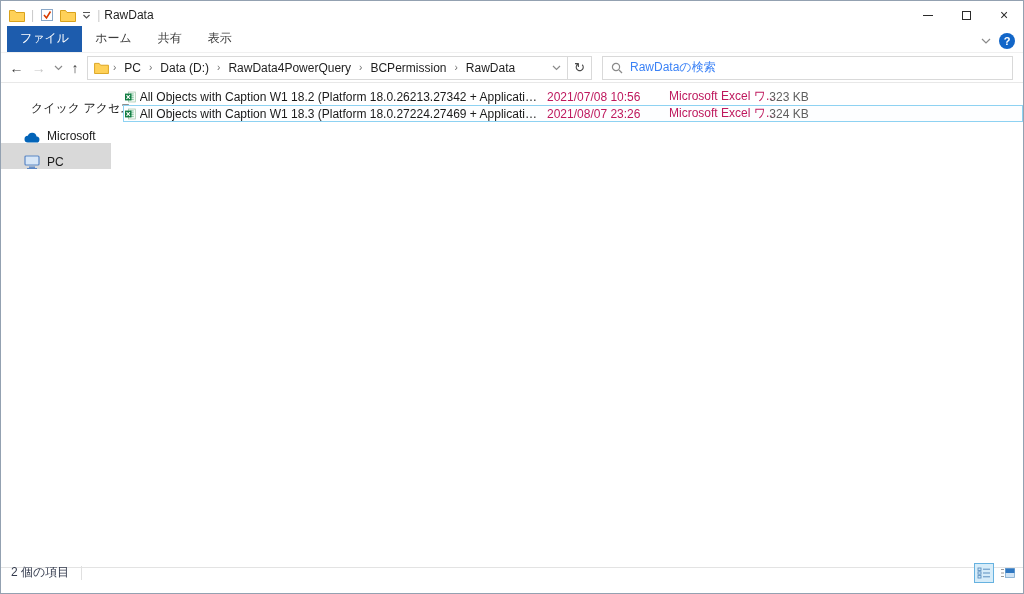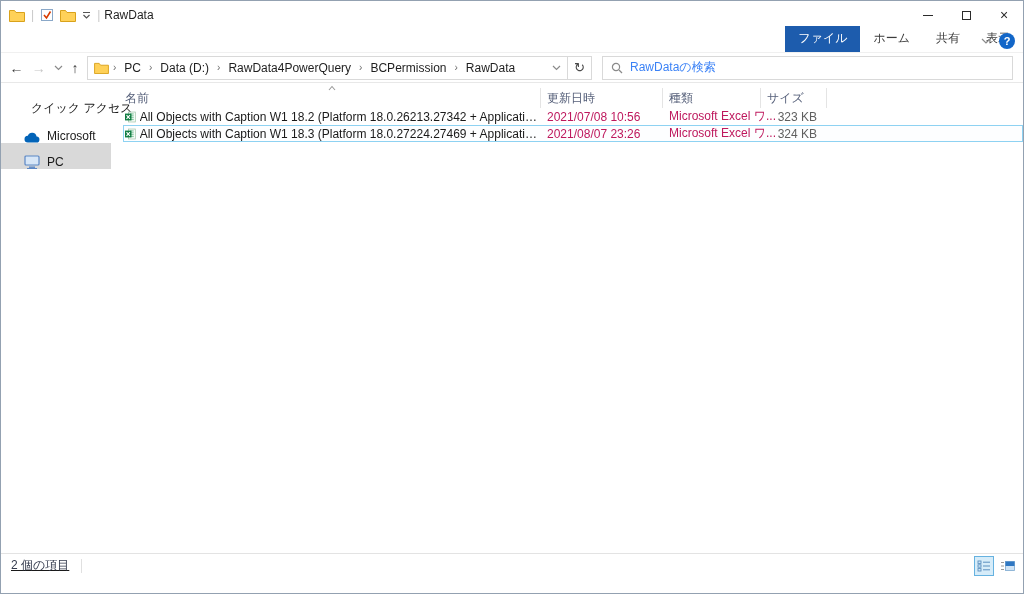--- a/index.html
+++ b/index.html
@@ -16,21 +16,21 @@
   .title-text { margin-left:4px; font-size:12px; color:#1f1f1f; }
   .caption-btns { margin-left:auto; display:flex; height:28px; }
   .cap-btn { width:38px; height:28px; display:flex; align-items:center; justify-content:center;
     color:#2b2b2b; }
   .min-glyph { width:10px; height:1px; background:#2b2b2b; }
   .max-glyph { width:9px; height:9px; border:1px solid #2b2b2b; }
   .close-glyph { font-size:14px; line-height:1; }
 
   
   .tabrow { height:24px; display:flex; align-items:flex-end; flex-shrink:0;
-    border-bottom:1px solid #f0f0f0; position:relative;justify-content:flex-end; }
+    border-bottom:1px solid #f0f0f0; position:relative; }
   .tab { padding:4px 13px 5px 13px; font-size:12px; color:#3c3c3c; }
   .tab.file { background:#1d5cad; color:#fff; margin-left:6px; }
   .tabrow-right { position:absolute; right:8px; top:4px; display:flex; align-items:center; gap:8px; }
   .help-circle { width:16px; height:16px; border-radius:50%; background:#1266c8; color:#fff;
     font-size:11px; font-weight:bold; display:flex; align-items:center; justify-content:center; }
 
   
   .toolbar { height:30px; display:flex; align-items:center; flex-shrink:0;
     border-bottom:1px solid #e8e8e8; padding:0 10px 0 0; }
   .navbtns { width:86px; display:flex; align-items:center; justify-content:space-evenly; flex-shrink:0; }
@@ -64,26 +64,26 @@
   .hcell.first { padding-left:2px; }
   .hcell.size { justify-content:flex-start; }
   .sort-asc { position:absolute; left:202px; top:-3px; }
 
   .row { display:grid; grid-template-columns:418px 122px 98px 66px; height:17px;
     align-items:center; }
   .row .name { display:flex; align-items:center; gap:4px; padding-left:2px;
     white-space:nowrap; overflow:hidden; }
   .row .name .fn { overflow:hidden; text-overflow:ellipsis; }
   .row .c2, .row .c3 { color:#be185d; padding-left:6px; white-space:nowrap; }
-  .row .c4 { color:#5f5f5f; text-align:right; padding-right:10px; white-space:nowrap; }
+  .row .c4 { color:#5f5f5f; text-align:center; padding-right:10px; white-space:nowrap; }
   .row.selected { box-shadow:inset 0 0 0 1px #8ed2f2; background:#fdfeff; }
 
   
-  .statusbar { height:40px; flex-shrink:0; border-top:1px solid #e3e3e3;
-    display:flex; align-items:center; padding:0 6px 16px 10px;text-decoration:underline; }
+  .statusbar { height:26px; flex-shrink:0; border-top:1px solid #e3e3e3;
+    display:flex; align-items:center; padding:0 6px 16px 10px; }
   .status-text { color:#333a4d; }
   .status-sep { width:1px; height:14px; background:#e0e0e0; margin-left:12px; }
   .view-btns { margin-left:auto; display:flex; gap:3px; }
   .view-btn { width:20px; height:20px; display:flex; align-items:center; justify-content:center; }
   .view-btn.active { background:#d6ecf9; box-shadow:inset 0 0 0 1px #66b2e0; }
 </style>
 </head>
 <body>
 
 <div class="window">
@@ -194,29 +194,20 @@
         <svg width="16" height="14" viewBox="0 0 16 14">
           <rect x="1" y="1" width="14" height="9" rx="1" fill="#d7e6f7" stroke="#5b87c5" stroke-width="1.2"></rect>
           <rect x="5" y="11.5" width="6" height="1.4" fill="#5b87c5"></rect>
           <rect x="3" y="13" width="10" height="1" fill="#5b87c5"></rect>
         </svg>
         <span class="lbl">PC</span>
       </div>
     </div>
 
     <div class="content">
-      <div class="listhead">
-        <svg class="sort-asc" width="14" height="6" viewBox="0 0 14 6">
-          <path d="M4 5 L7 1.5 L10 5" fill="none" stroke="#9a9a9a" stroke-width="1.1"></path>
-        </svg>
-        <div class="hcell first">名前</div>
-        <div class="hcell">更新日時</div>
-        <div class="hcell">種類</div>
-        <div class="hcell size">サイズ</div>
-      </div>
 
       <div class="row">
         <div class="name">
           <svg width="14" height="14" viewBox="0 0 14 14">
             <rect x="4.5" y="0.5" width="9" height="13" fill="#fff" stroke="#9fc4a8" stroke-width="1"></rect>
             <path d="M6.5 3 h5 M6.5 5.5 h5 M6.5 8 h5 M6.5 10.5 h5" stroke="#2e9e5b" stroke-width="0.9"></path>
             <rect x="0" y="2.5" width="8.5" height="9" fill="#107c41"></rect>
             <path d="M2 4.5 L6.5 9.5 M6.5 4.5 L2 9.5" stroke="#fff" stroke-width="1.4"></path>
           </svg>
           <span class="fn">All Objects with Caption W1 18.2 (Platform 18.0.26213.27342 + Application 18.2.26217.26331).xlsx</span>

